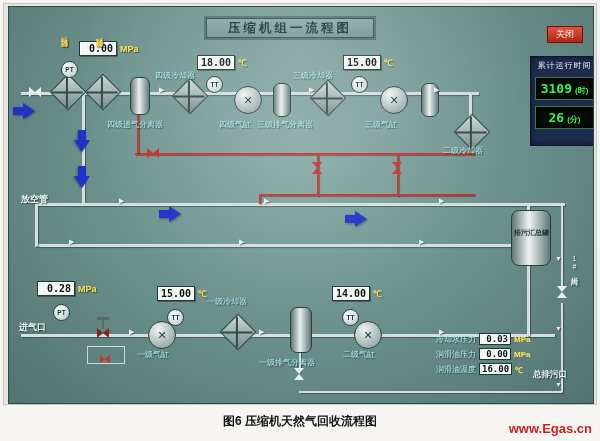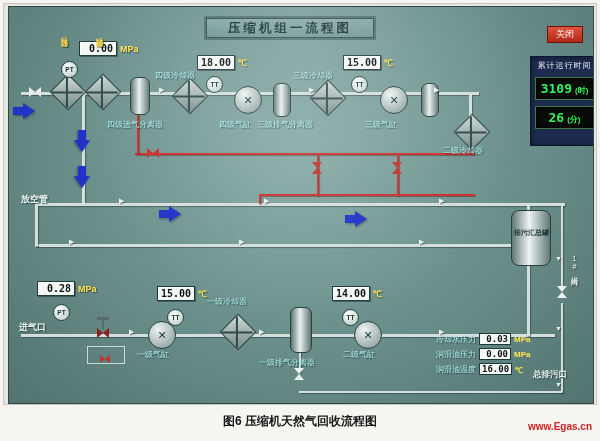--- a/index.html
+++ b/index.html
@@ -48,21 +48,21 @@
   .barrow{position:absolute;display:flex;align-items:center;filter:drop-shadow(1px 1px 1px rgba(0,0,0,.35));}
   .barrow .t{width:10px;height:8px;background:#2032c8;}
   .barrow .h{width:0;height:0;border-top:8px solid transparent;border-bottom:8px solid transparent;border-left:12px solid #2032c8;}
   .barrow.down{transform:rotate(90deg);}
   .fa{position:absolute;color:#e8f0ee;font-size:7px;text-shadow:1px 1px 1px rgba(0,0,0,.4);}
   .statrow{display:flex;align-items:center;gap:3px;margin-bottom:3px;}
   .statlabel{color:#aef0f2;font-size:8px;width:56px;text-align:right;text-shadow:1px 1px 1px rgba(0,20,20,.6);}
   .statbox{background:#f4f6f4;border:1px solid #1c3a38;color:#091414;font:700 9px "DejaVu Sans Mono",monospace;padding:0 2px;min-width:26px;text-align:right;}
   .statunit{color:#ffe44d;font:700 8px "Liberation Sans",sans-serif;}
   .caption{position:absolute;top:413px;left:0;width:100%;text-align:center;color:#151515;font-weight:bold;font-size:12px;}
-  .watermark{position:absolute;top:421px;right:8px;color:#cc2222;font-weight:bold;font-size:10px;}
+  .watermark{position:absolute;top:421px;right:8px;color:#cc2222;font-weight:bold;font-size:13px;}
   .stem{position:absolute;background:#5a6a68;}
 </style>
 </head>
 <body>
 
 <div class="photo">
 <div class="screen">
 
   <div class="titlebox" style="left:197px;top:11px;width:168px;height:20px;">压缩机组一流程图</div>
   <div class="closebtn" style="left:538px;top:19px;width:34px;height:15px;">关闭</div>

